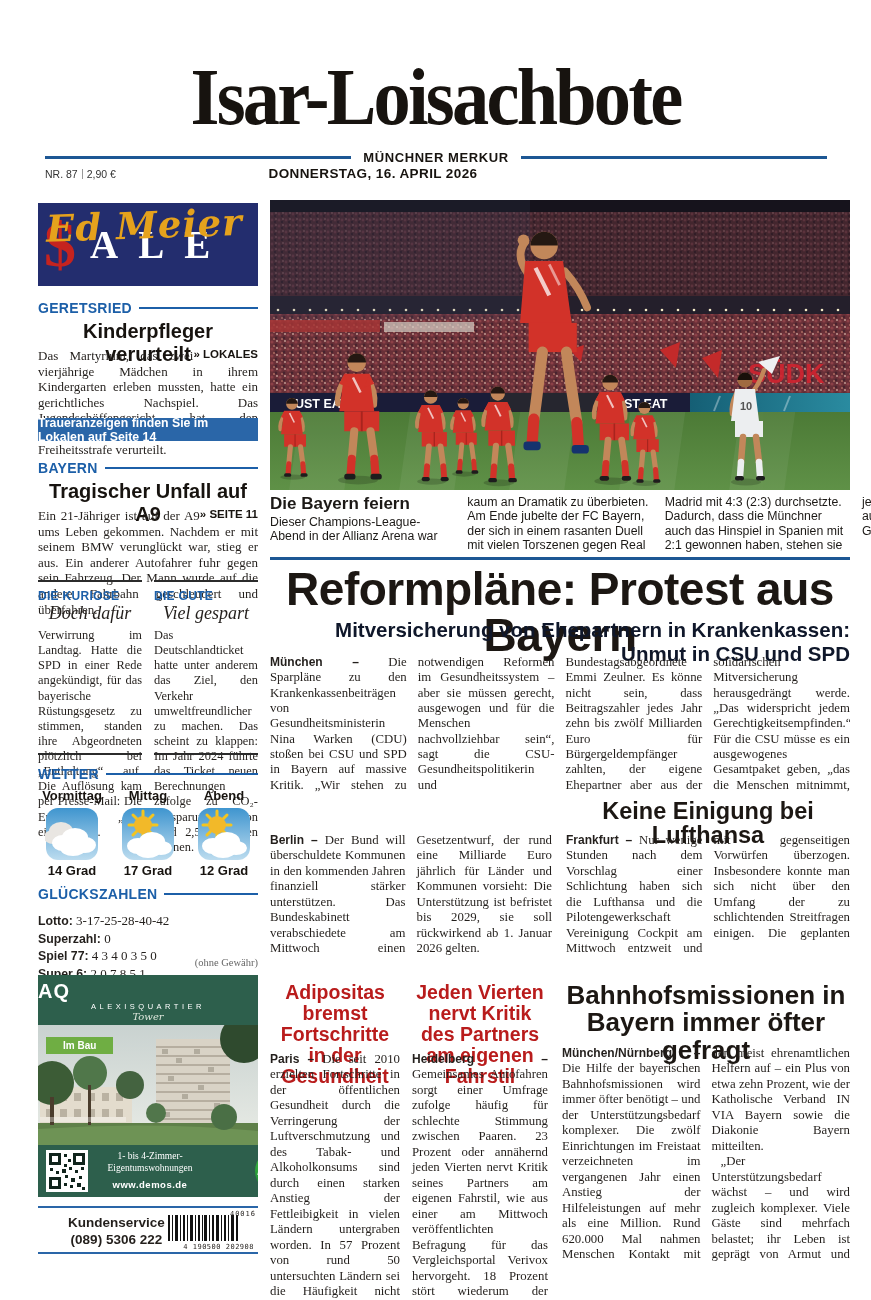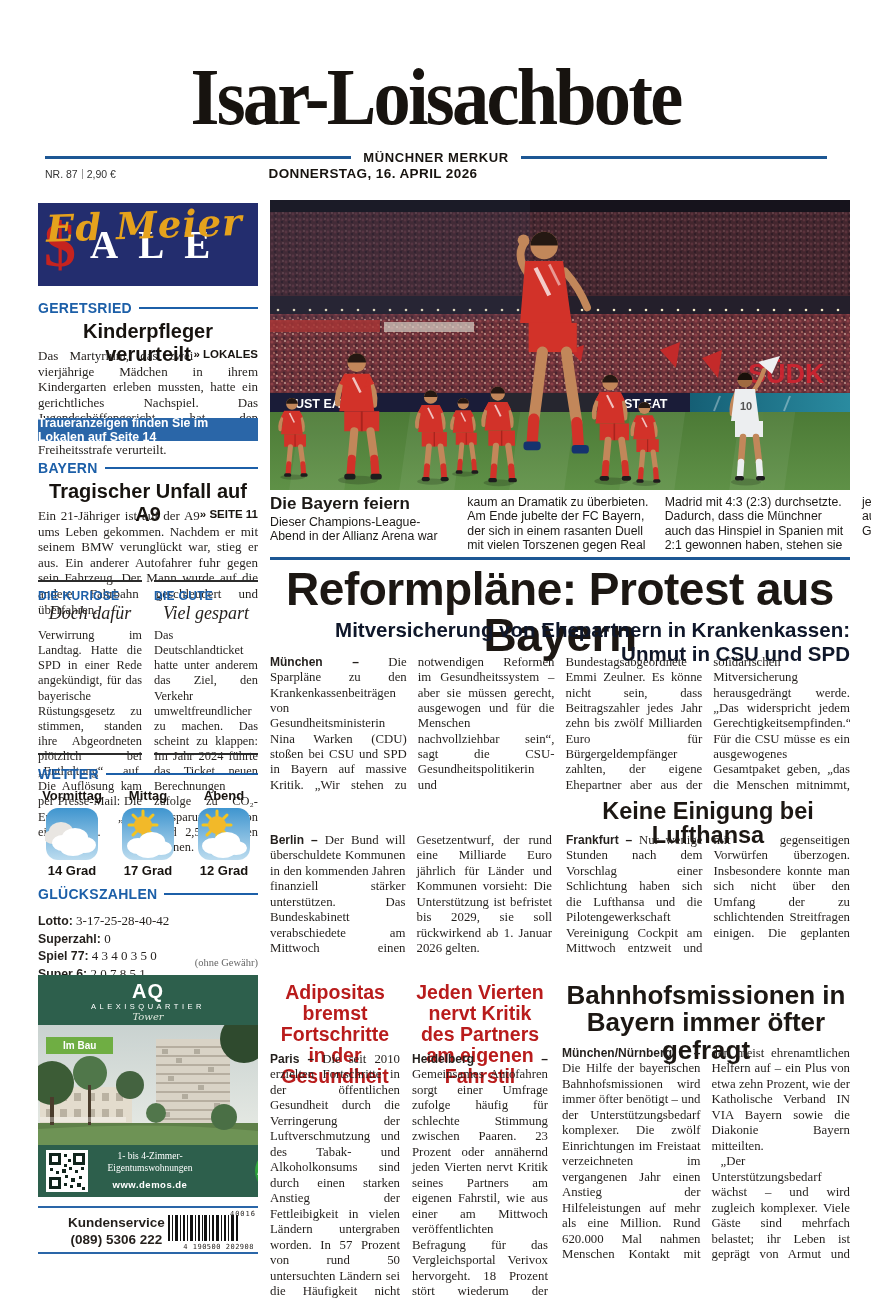--- a/index.html
+++ b/index.html
@@ -48,21 +48,21 @@
 
   .wlabel{font-family:"Liberation Sans",sans-serif;font-weight:700;font-size:13px;text-align:center;color:#17130f;}
   .wtemp{font-family:"Liberation Sans",sans-serif;font-weight:700;font-size:13px;text-align:center;color:#17130f;}
 
   .lottorow{font-size:13px;line-height:1.35;}
   .lottorow b{font-family:"Liberation Sans",sans-serif;font-size:12.3px;}
   .gewaehr{position:absolute;right:0;bottom:2px;font-size:10.5px;color:#666;font-family:Liberation Serif, serif;}
 
   
   .aqad{left:38px;top:975px;width:220px;height:222px;background:#2d5f4c;overflow:hidden;}
-  .aq-logo{position:absolute;left:0;top:5px;width:220px;text-align:center;color:#fff;
+  .aq-logo{position:absolute;left:0;top:5px;width:220px;color:#fff;
     font-family:"Liberation Sans",sans-serif;font-weight:700;font-size:20px;letter-spacing:1px;}
   .aq-brand{position:absolute;left:0;top:27px;width:220px;text-align:center;color:#fff;
     font-family:"Liberation Sans",sans-serif;font-size:7.5px;letter-spacing:3.5px;}
   .aq-sub{position:absolute;left:0;top:36px;width:220px;text-align:center;color:#dfe8dd;
     font-family:"DejaVu Serif",serif;font-style:italic;font-size:10px;}
   .aq-badge{position:absolute;left:8px;top:62px;background:#6fae43;color:#fff;
     font-family:"Liberation Sans",sans-serif;font-weight:700;font-size:10px;padding:3px 17px;}
   .aq-bottom{position:absolute;left:0;bottom:0;width:265px;height:52px;background:#2d5f4c;}
   .aq-line{position:absolute;left:62px;top:6px;width:100px;text-align:center;color:#fff;
     font-family:"Liberation Serif",serif;font-size:9.5px;line-height:1.25;}

